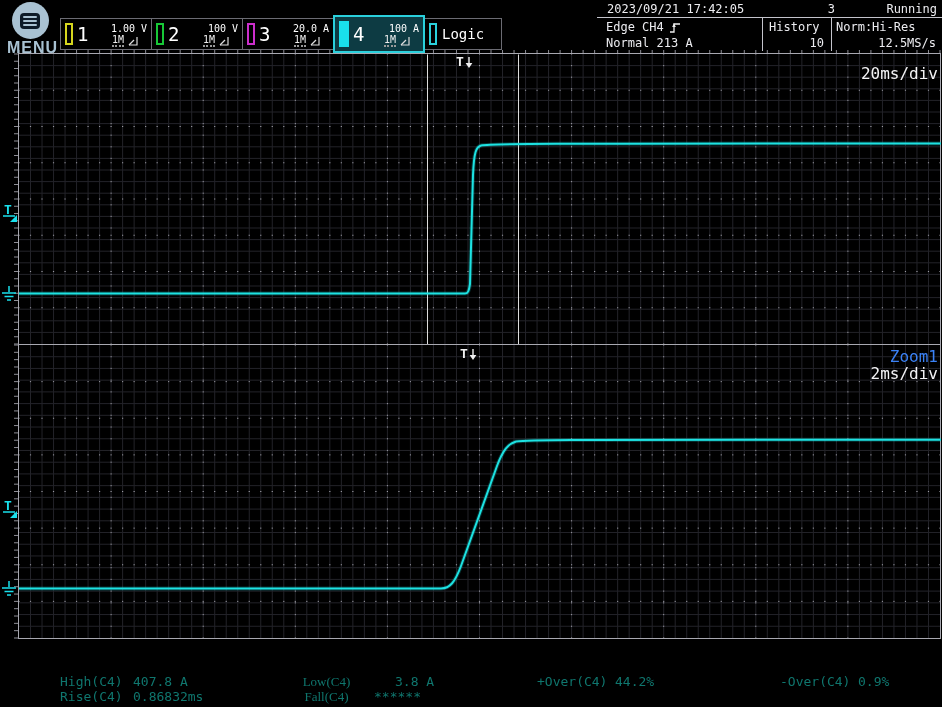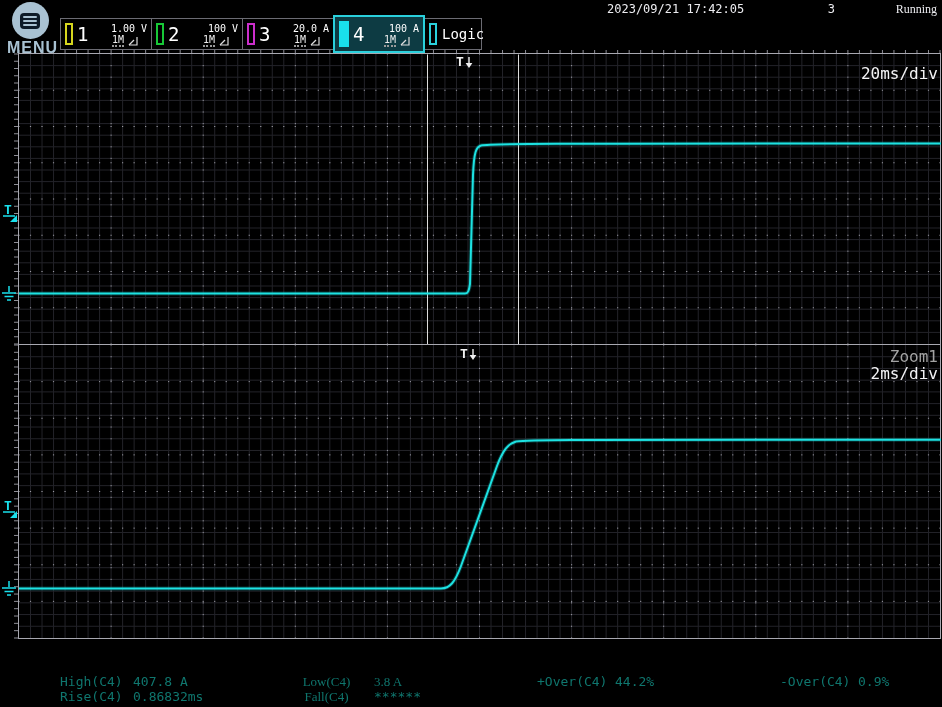--- a/index.html
+++ b/index.html
@@ -17,41 +17,41 @@
   .ch{box-sizing:border-box;width:92px;height:32px;border:1px solid #6b6b73;background:#000;
       display:flex;align-items:center;padding:2px 4px;margin-right:-1px;cursor:pointer;}
   .ch.active{height:38px;border:2px solid #2ad0dc;background:#0d3b43;z-index:2;}
   .bracket{width:8px;height:22px;border:2px solid #888;box-sizing:border-box;flex:none;}
   .ch.active .bracket{width:10px;height:26px;background:#19e0ec;border:none;}
   .ch-num{font-size:19px;line-height:19px;color:#fff;margin:0 2px 0 4px;flex:none;}
   .ch-col{flex:1;display:flex;flex-direction:column;align-items:flex-end;}
   .ch-scale{font-size:10px;line-height:13px;color:#fff;white-space:pre;}
   .ch-icons{display:flex;align-items:flex-end;gap:3px;margin-top:1px;margin-right:8px;}
   .imp{font-size:10px;line-height:8px;color:#eee;border-bottom:2px dotted #999;padding-bottom:1px;}
-  .ch.logic{width:58px;}
+  .ch.logic{width:78px;}
   .logic-label{font-size:14px;color:#fff;margin-left:5px;}
   
   .status{position:absolute;left:597px;top:0;width:345px;height:51px;font-size:12px;z-index:5;}
   .row1{position:relative;height:17px;}
   .datetime{position:absolute;left:10px;top:2px;}
   .acq-count{position:absolute;right:107px;top:2px;}
-  .run-status{position:absolute;right:5px;top:2px;font-family:Liberation Serif, serif;}
+  .run-status{position:absolute;right:5px;top:2px;}
   .row2{position:absolute;top:17px;left:0;right:0;bottom:0;border-top:1px solid #c4c4cc;display:flex;}
   .cell{box-sizing:border-box;line-height:16px;}
   .cell-trigger{width:165px;padding:1px 0 0 9px;}
   .trig-line1{display:flex;align-items:center;gap:5px;}
   .cell-history{width:69px;border-left:1px solid #c4c4cc;padding:1px 7px 0 6px;display:flex;flex-direction:column;}
   .cell-history .val{text-align:right;}
   .cell-record{flex:1;border-left:1px solid #c4c4cc;padding:1px 6px 0 4px;display:flex;flex-direction:column;}
   .cell-record .val{text-align:right;}
   
   #scope-svg{position:absolute;left:0;top:0;z-index:1;}
   .panel-overlay{position:absolute;left:18px;width:924px;z-index:2;}
   .tb-label{position:absolute;right:4px;font-size:16px;color:#f2f2f4;z-index:3;white-space:pre;}
-  .zoom-title{position:absolute;right:4px;top:347px;font-size:16px;color:#a3a3a3;z-index:3;text-align:center;}
+  .zoom-title{position:absolute;right:4px;top:347px;font-size:16px;color:#3b82f6;z-index:3;text-align:center;}
   
   .m{position:absolute;font-size:13px;white-space:pre;z-index:3;color:#0f766e;}
   .m.ra{text-align:center;font-family:Liberation Serif, serif;}
 </style>
 </head>
 <body>
 
 <div id="app">
 
   <svg id="scope-svg" width="942" height="707">
@@ -193,28 +193,48 @@
       <span class="logic-label">Logic</span>
     </div>
   </div>
 
   <div class="status">
     <div class="row1">
       <span class="datetime">2023/09/21 17:42:05</span>
       <span class="acq-count">3</span>
       <span class="run-status">Running</span>
     </div>
+    <div class="row2">
+      <div class="cell cell-trigger">
+        <div class="trig-line1">
+          <span>Edge CH4</span>
+          <svg width="12" height="13">
+            <path d="M1 11 H5 V3 H11" fill="none" stroke="#eee" stroke-width="1.3"></path>
+            <polygon points="3.2,6 6.8,6 5,2" fill="#eee"></polygon>
+          </svg>
+        </div>
+        <div>Normal 213 A</div>
+      </div>
+      <div class="cell cell-history">
+        <span>History</span>
+        <span class="val">10</span>
+      </div>
+      <div class="cell cell-record">
+        <span>Norm:Hi-Res</span>
+        <span class="val">12.5MS/s</span>
+      </div>
+    </div>
   </div>
 
   <span class="m" style="left:60px;top:674px;">High(C4)</span>
   <span class="m" style="left:133px;top:674px;">407.8 A</span>
   <span class="m" style="left:60px;top:689px;">Rise(C4)</span>
   <span class="m" style="left:133px;top:689px;">0.86832ms</span>
   <span class="m ra" style="left:285px;top:674px;width:83px;">Low(C4)</span>
-  <span class="m" style="left:374px;top:674px;font-family:Liberation Serif, serif;">3.8 A</span>
+  <span class="m" style="left:395px;top:674px;">3.8 A</span>
   <span class="m ra" style="left:285px;top:689px;width:83px;">Fall(C4)</span>
   <span class="m" style="left:374px;top:689px;">******</span>
   <span class="m" style="left:537px;top:674px;">+Over(C4)</span>
   <span class="m" style="left:615px;top:674px;">44.2%</span>
   <span class="m" style="left:780px;top:674px;">-Over(C4)</span>
   <span class="m" style="left:858px;top:674px;">0.9%</span>
 
 </div>
 
 </body></html>

